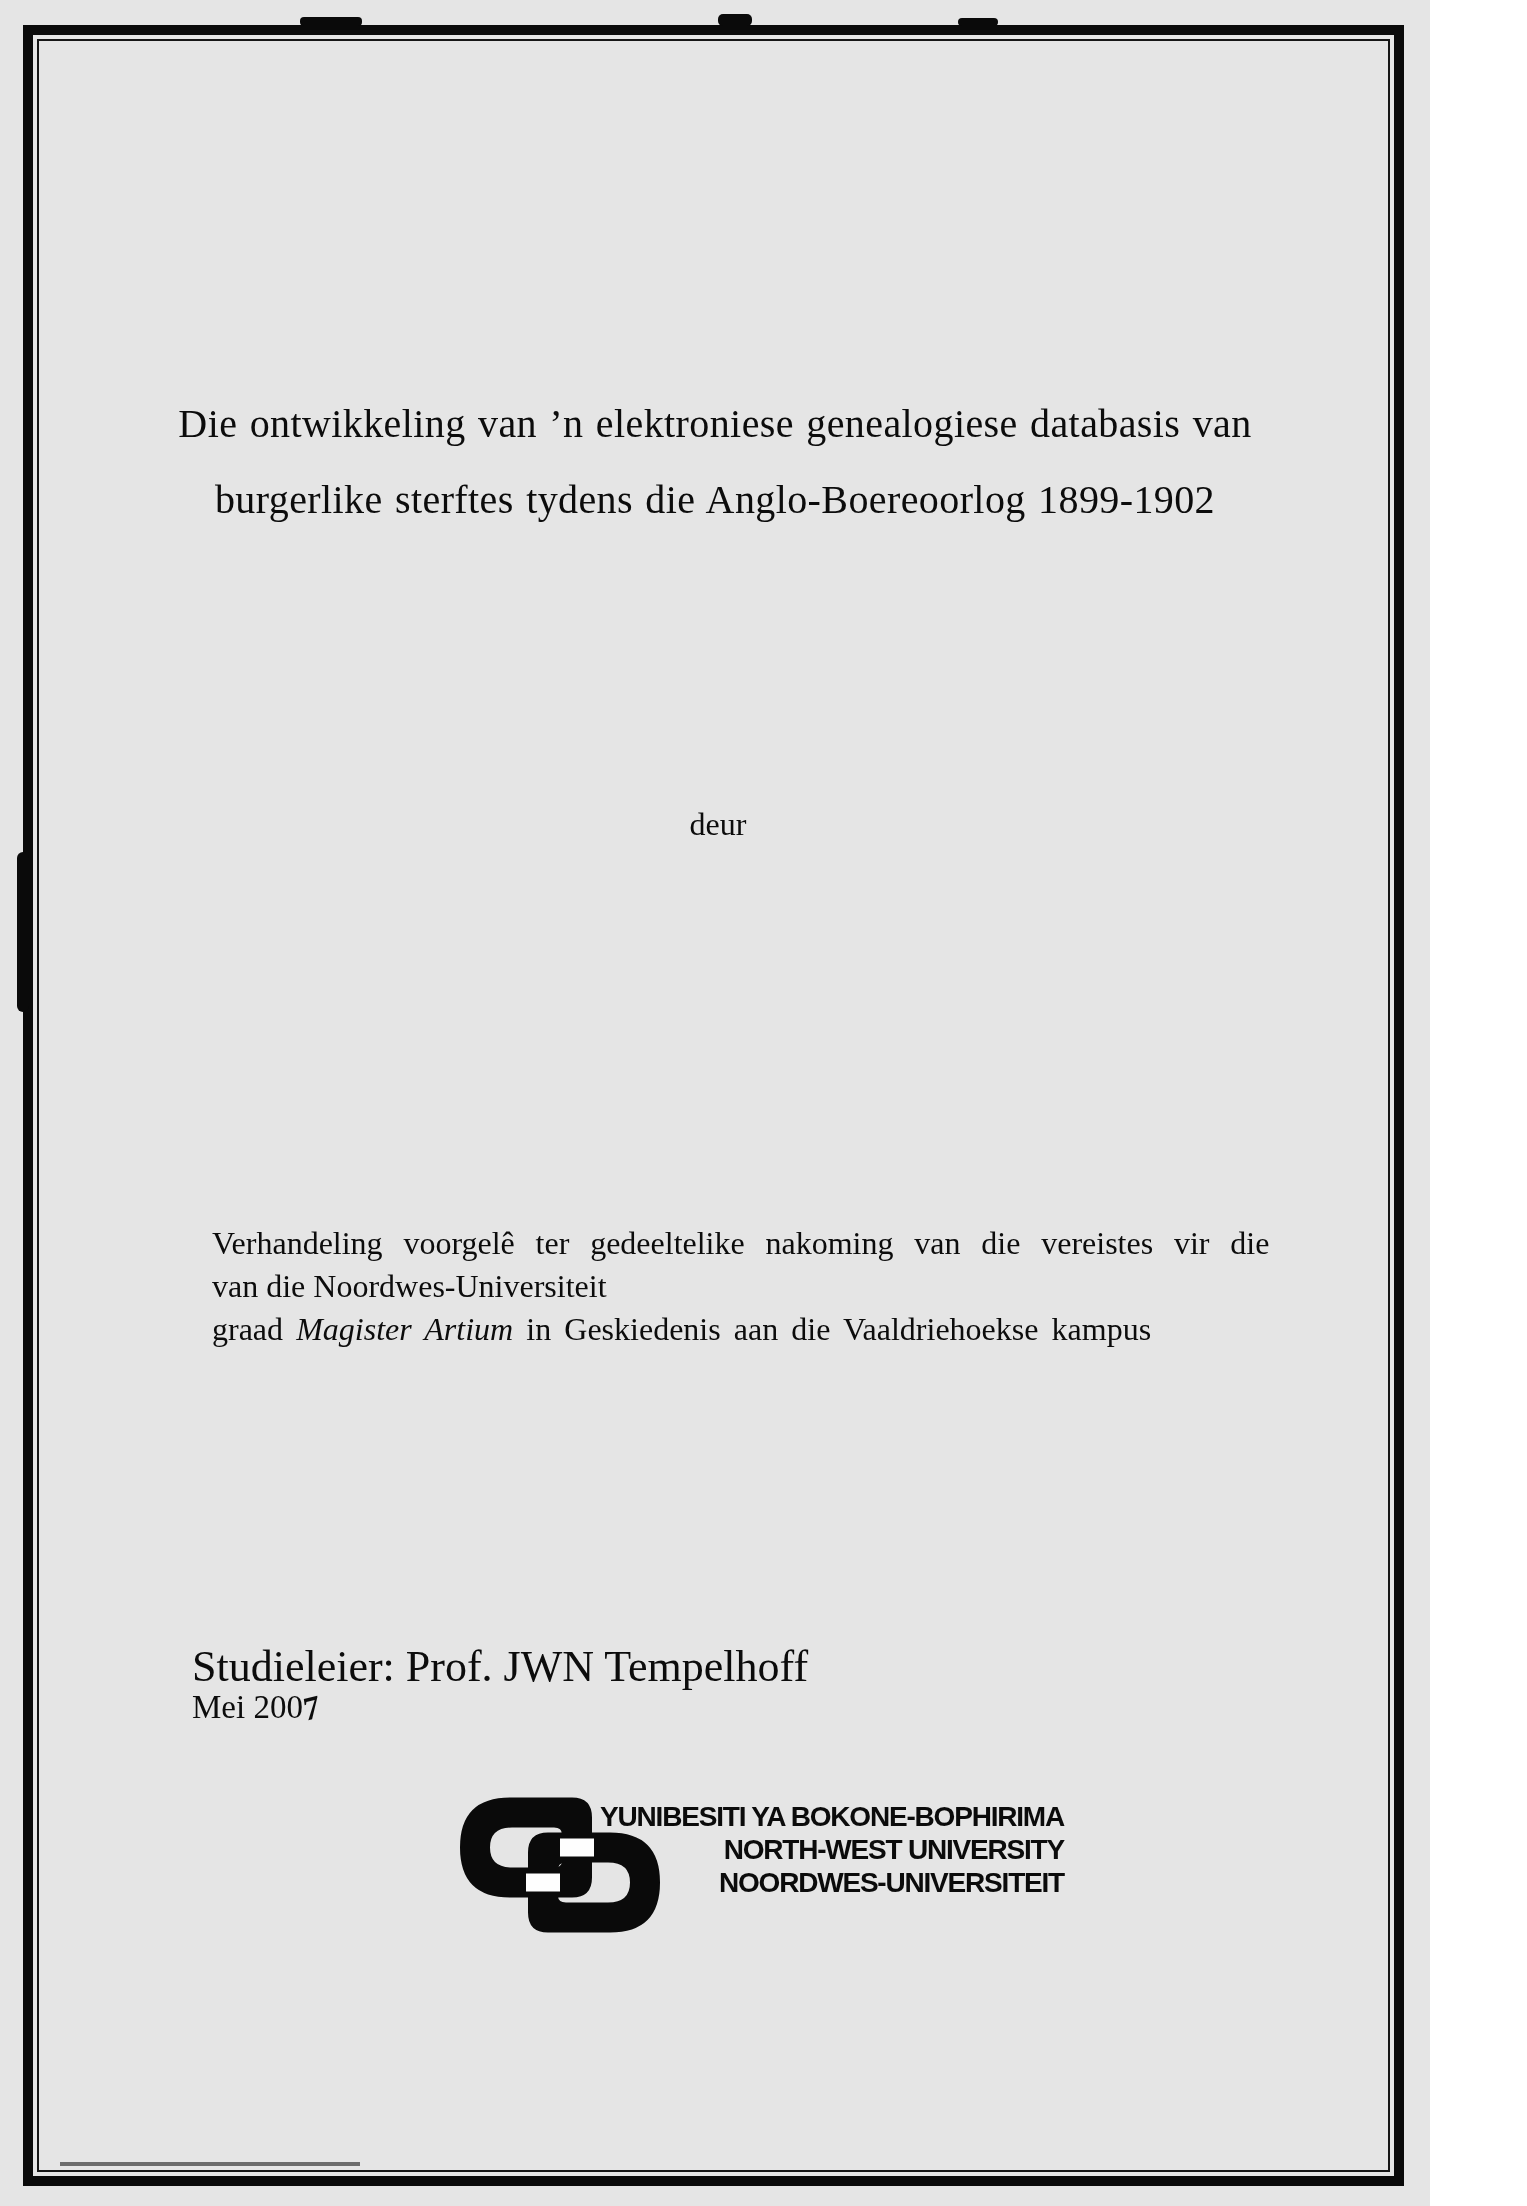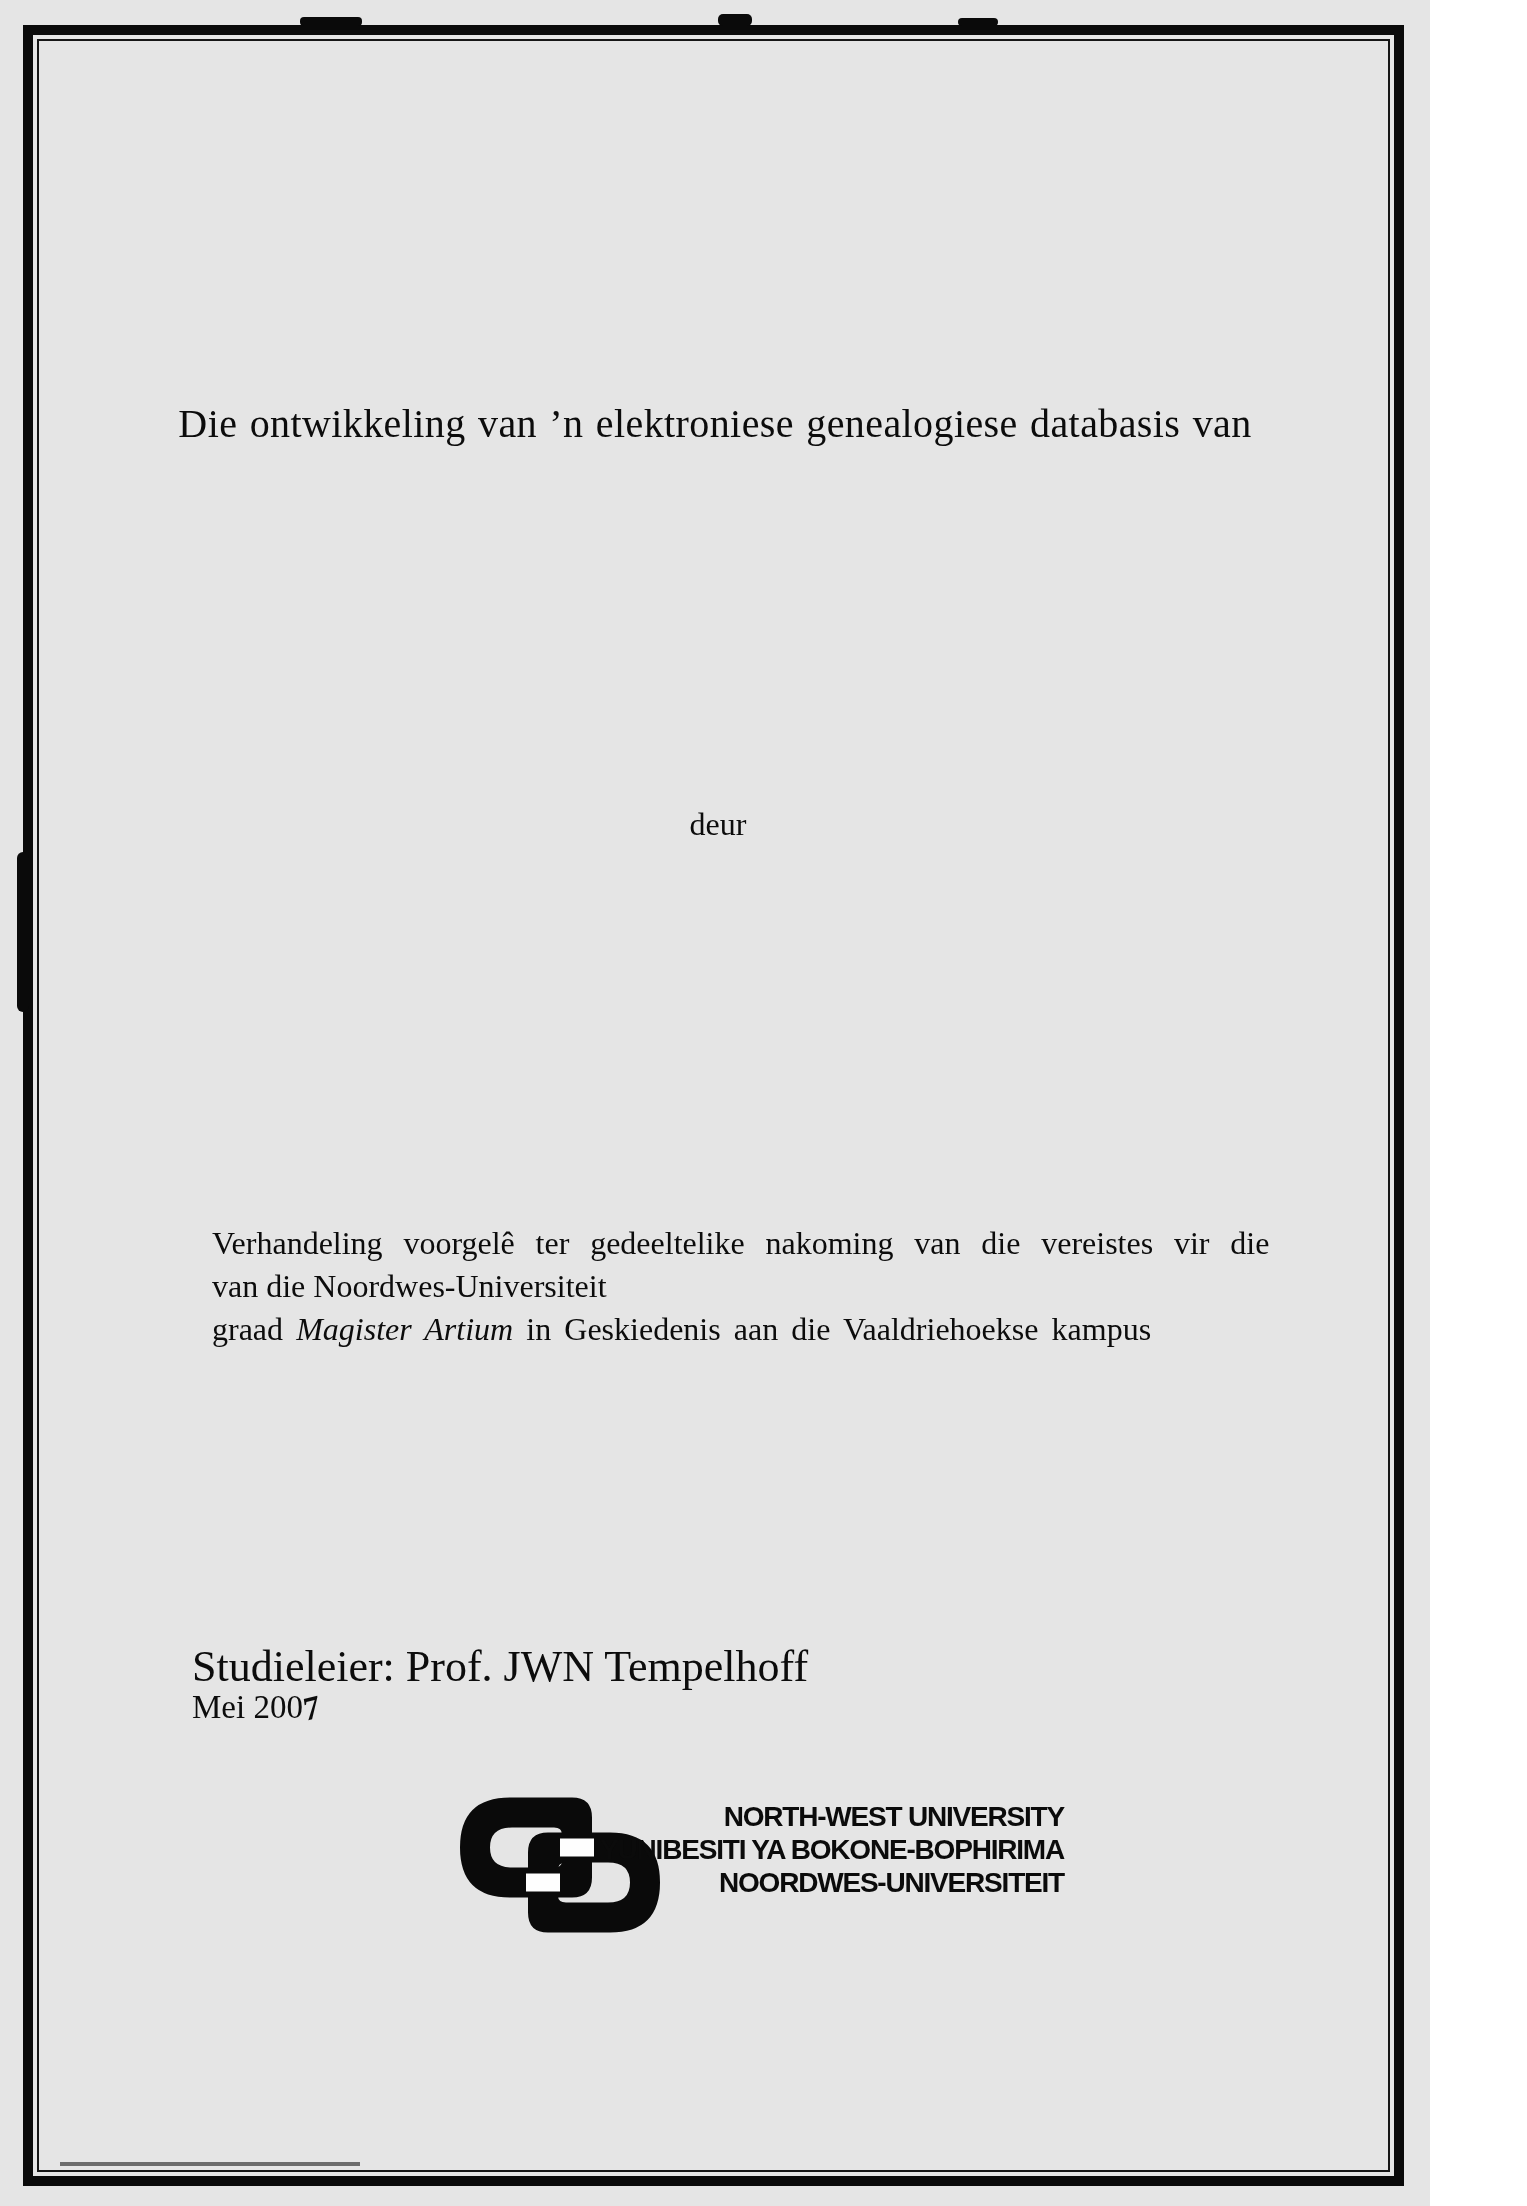--- a/index.html
+++ b/index.html
@@ -131,20 +131,21 @@
   <div class="border-outer"></div>
   <div class="border-inner"></div>
 
   <div class="artifact a1"></div>
   <div class="artifact a2"></div>
   <div class="artifact a3"></div>
   <div class="artifact a4"></div>
   <div class="artifact a5"></div>
 
   <div class="title-line l1">Die ontwikkeling van ’n elektroniese genealogiese databasis van</div>
+  <div class="title-line l2">burgerlike sterftes tydens die Anglo-Boereoorlog 1899-1902</div>
 
   <div class="byline">deur</div>
 
 
   <div class="statement">
     <div class="ln j1">Verhandeling voorgelê ter gedeeltelike nakoming van die vereistes vir die</div>
     <div class="ln">van die Noordwes-Universiteit</div>
     <div class="ln j2"><span>graad </span><span class="it">Magister Artium</span><span> in Geskiedenis aan die Vaaldriehoekse kampus</span></div>
   </div>
 
@@ -158,18 +159,18 @@
       M52,30 H94 Q102,30 102,37 V63 Q102,70 94,70 H52 Q30,70 30,50 Q30,30 52,30 Z"></path>
 
     <path fill="#0a0a0a" fill-rule="evenodd" d="
       M150,35 H88 Q68,35 68,55 V115 Q68,135 88,135 H150 Q200,135 200,85 Q200,35 150,35 Z
       M148,65 H106 Q98,65 98,72 V98 Q98,105 106,105 H148 Q170,105 170,85 Q170,65 148,65 Z"></path>
 
     <rect x="100" y="41" width="34" height="18" fill="#fefefe"></rect>
     <rect x="66" y="76" width="34" height="18" fill="#fefefe"></rect>
   </svg>
   <div class="logo-text">
+    <div>YUNIBESITI YA BOKONE-BOPHIRIMA</div>
     <div>NORTH-WEST UNIVERSITY</div>
-    <div>YUNIBESITI YA BOKONE-BOPHIRIMA</div>
     <div>NOORDWES-UNIVERSITEIT</div>
   </div>
 
 </div>
 
 </body></html>

